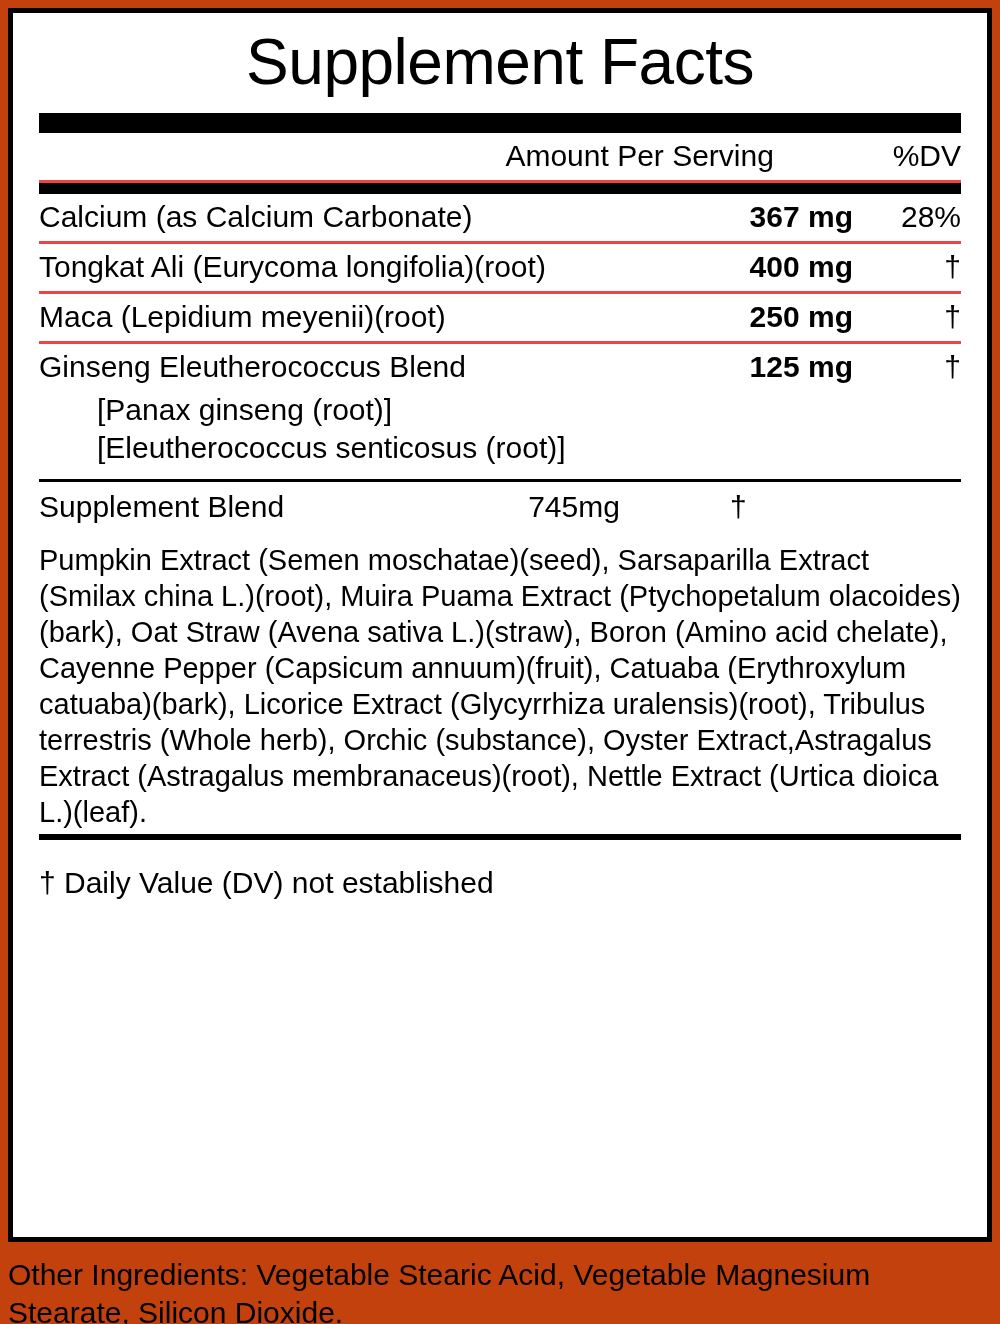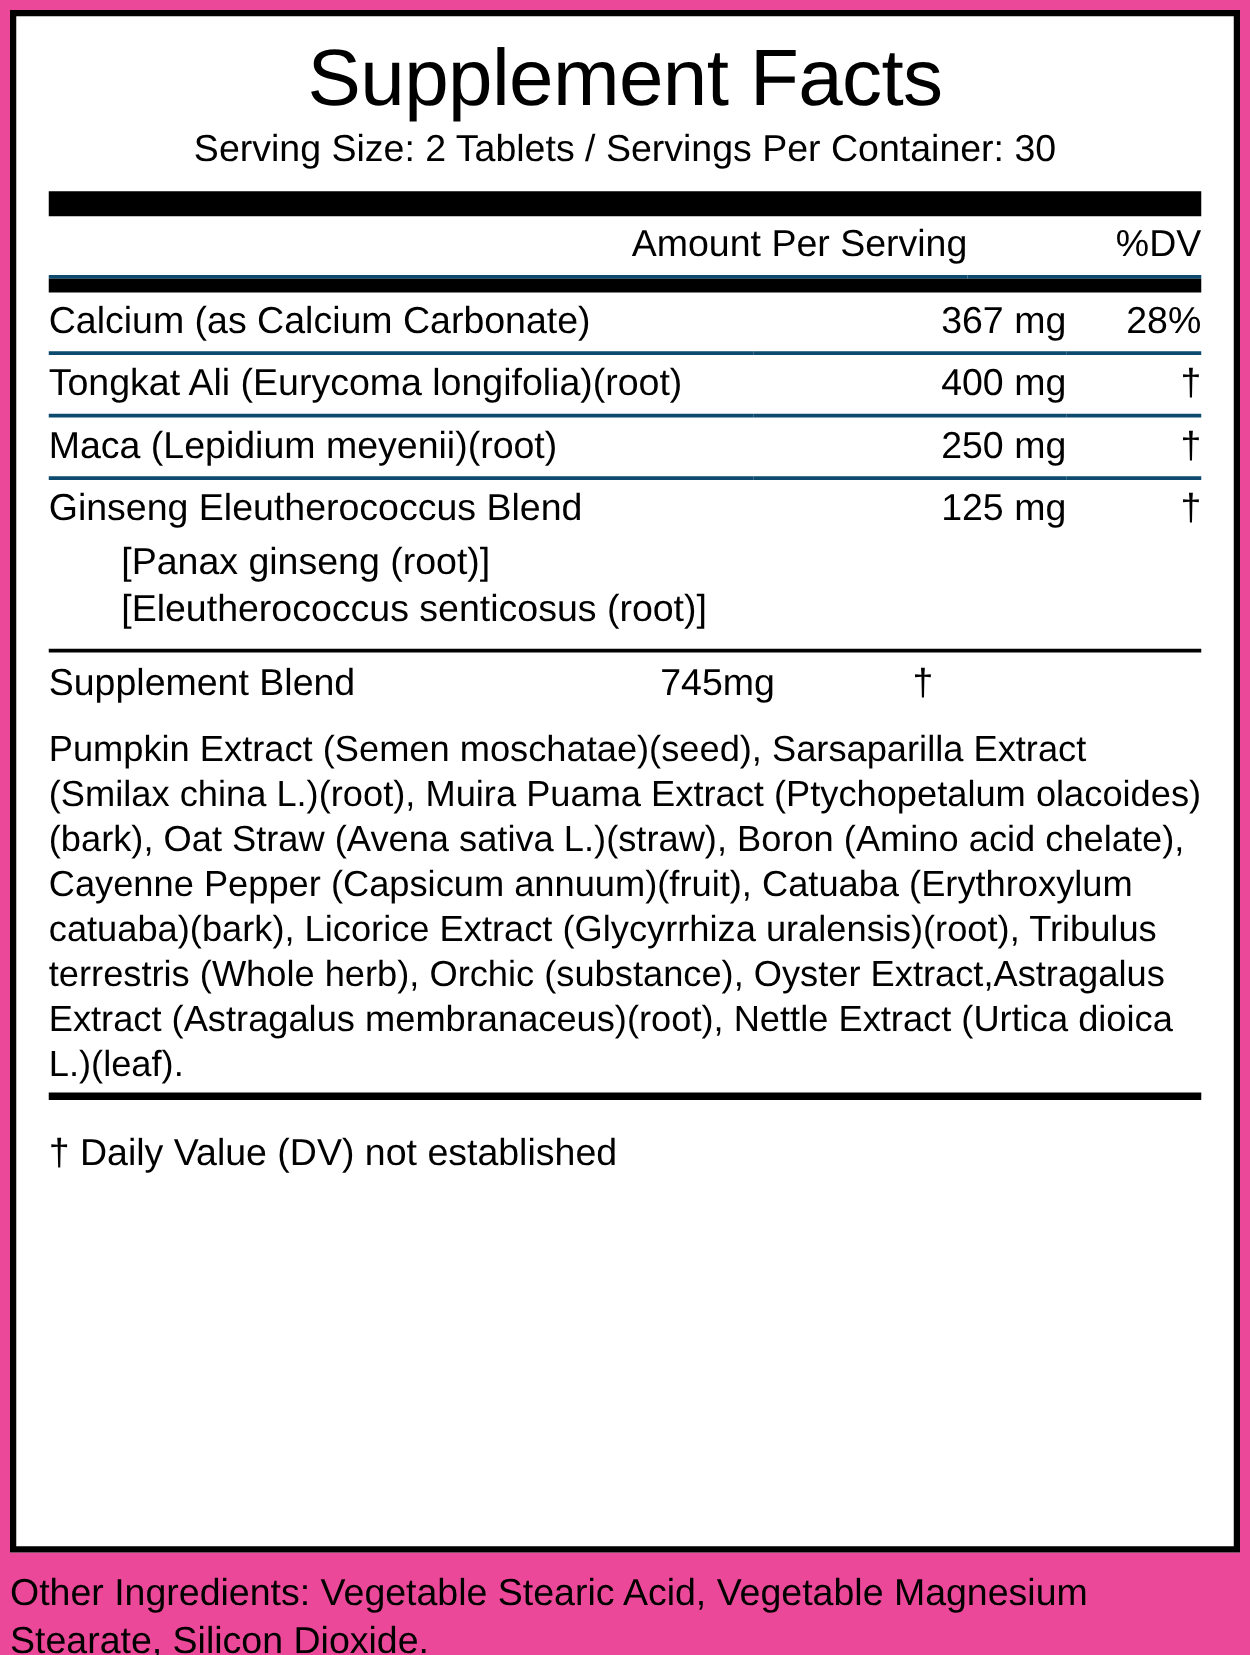--- a/index.html
+++ b/index.html
@@ -10,21 +10,21 @@
   body {
     font-family: "Liberation Sans", sans-serif;
     color: #000000;
     -webkit-font-smoothing: antialiased;
   }
   #page {
     position: relative;
     width: 1000px;
     height: 1324px;
     box-sizing: border-box;
-    background: #ec4899;
+    background: #c2410c;
     overflow: hidden;
   }
   
   .panel {
     position: absolute;
     left: 8px;
     top: 8px;
     width: 984px;
     height: 1234px;
     box-sizing: border-box;
@@ -72,34 +72,35 @@
 
   table.facts {
     width: 100%;
     border-collapse: collapse;
     font-size: 30px;
     line-height: 36px;
   }
   table.facts td {
     padding: 5px 0 6px 0;
     vertical-align: bottom;
-    border-bottom: 3px solid #0c4a6e;
+    border-bottom: 3px solid #ef4444;
   }
   table.facts tr.no-rule td {
     border-bottom: none;
   }
   td.col-name {
     text-align: left;
     padding-right: 8px;
   }
   td.col-amount {
     text-align: right;
     width: 250px;
     padding-right: 32px;
     white-space: nowrap;
+    font-weight: bold;
   }
   td.col-dv {
     text-align: right;
     width: 108px;
     white-space: nowrap;
   }
   .hdr-row td {
     border-bottom: none;
     padding-bottom: 4px;
   }
@@ -156,21 +157,20 @@
 </head>
 <body>
 
 <div id="page">
 
   <div class="panel">
     <div class="panel-inner">
 
       <div class="title">Supplement Facts</div>
 
-      <div class="serving-line">Serving Size: 2 Tablets  /  Servings Per Container: 30</div>
 
       <div class="rule-thick"></div>
 
       <table class="facts">
         <tbody>
             <tr class="hdr-row">
           <td class="col-name"></td>
           <td class="hdr-amount">Amount Per Serving</td>
           <td class="hdr-dv">%DV</td>
         </tr>

